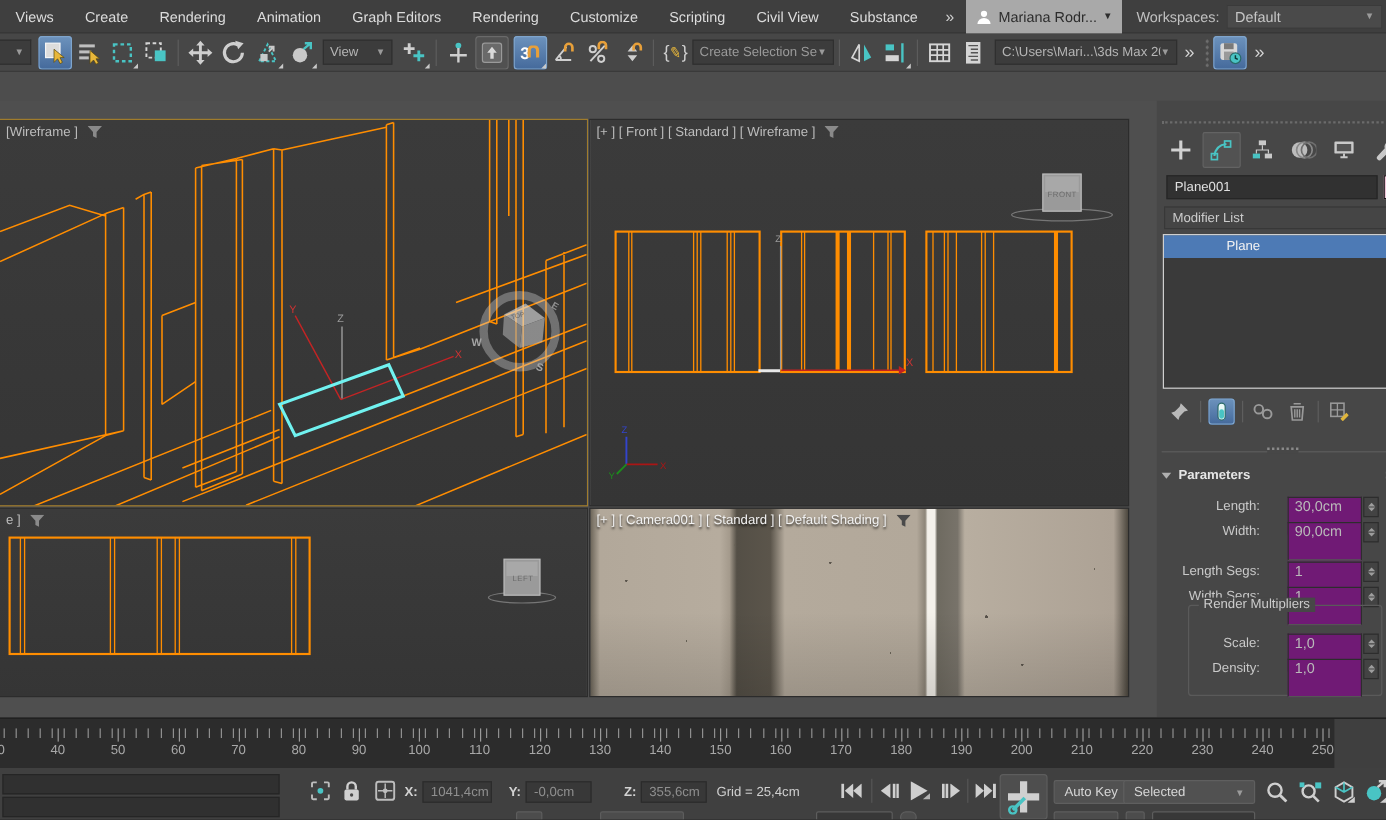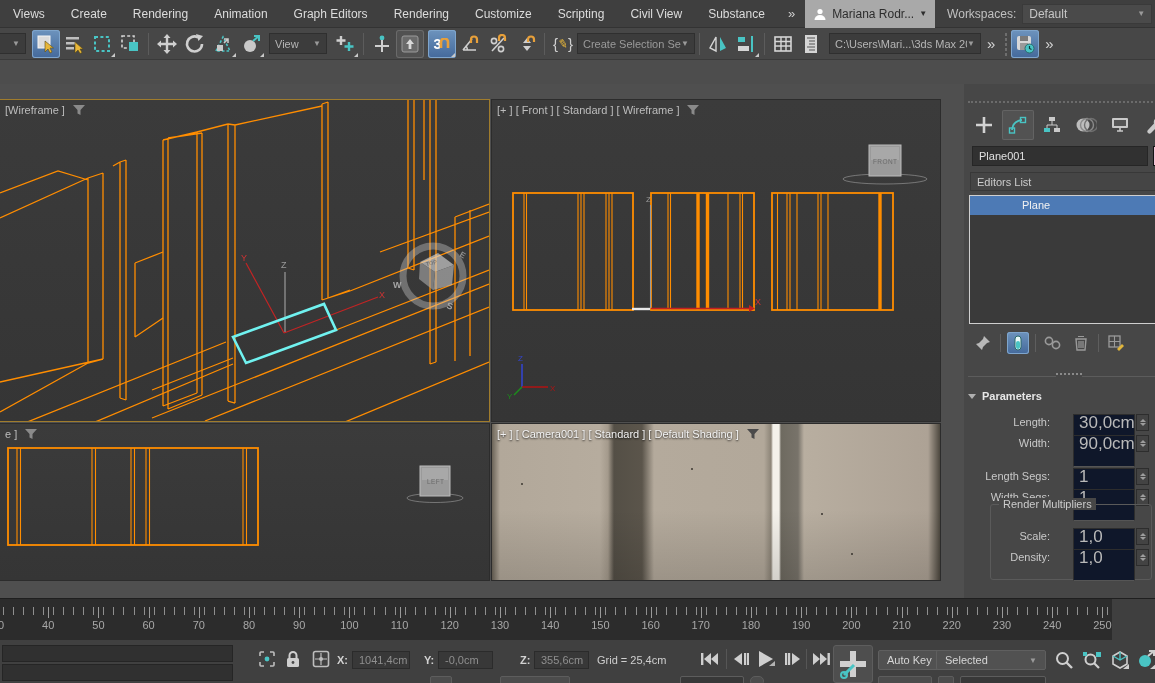--- a/index.html
+++ b/index.html
@@ -80,21 +80,21 @@
   .st-sep{width:1px;height:18px;background:#5e5e5e;}
   .st-btn{width:22px;height:22px;display:flex;align-items:center;justify-content:center;border-radius:3px;}
   .st-btn.on{background:linear-gradient(#6d93bd,#44699b);box-shadow:inset 0 0 0 1px #7fa5cc;}
   #cp-splitter{position:absolute;left:4px;top:292px;width:202px;height:5px;border-top:1px solid #5c5c5c;}
   #cp-splitter .dots{position:absolute;left:50%;top:-4px;width:26px;height:5px;margin-left:-13px;background:#474747;border-top:2px dotted #8a8a8a;}
   #cp-rollout-head{position:absolute;left:4px;top:302px;width:196px;height:20px;display:flex;align-items:center;gap:6px;color:#e6e6e6;font-weight:bold;font-size:11px;}
   .roll-arrow{width:0;height:0;border-left:4px solid transparent;border-right:4px solid transparent;border-top:5px solid #b0b0b0;}
   .grip-dots{width:10px;height:9px;background-image:radial-gradient(#7d7d7d 1px,transparent 1.2px);background-size:4px 4px;margin-left:auto;}
   .cp-row{position:relative;height:17px;margin-bottom:4px;}
   .cp-row .lbl{position:absolute;right:112px;top:2px;color:#c9c9c9;font-size:11px;white-space:nowrap;}
-  .cp-row .fld{position:absolute;left:101px;top:0;width:62px;height:32px;background:#0f172a;border:1px solid #2d2d2d;border-bottom-color:#555;color:#b9b9b9;font-size:17px;line-height:15px;padding-left:5px;}
+  .cp-row .fld{position:absolute;left:101px;top:0;width:62px;height:32px;background:#701a75;border:1px solid #2d2d2d;border-bottom-color:#555;color:#b9b9b9;font-size:12px;line-height:15px;padding-left:5px;}
   .cp-row .spin{position:absolute;left:164px;top:0;width:13px;height:17px;background:#434343;border:1px solid #2d2d2d;display:flex;flex-direction:column;align-items:center;justify-content:center;gap:1px;}
   .spin i{display:block;width:0;height:0;border-left:3px solid transparent;border-right:3px solid transparent;}
   .spin i.up{border-bottom:3px solid #9d9d9d;}
   .spin i.dn{border-top:3px solid #9d9d9d;}
   #cp-group{position:absolute;left:26px;top:420px;width:162px;height:76px;border:1px solid #5a5a5a;border-radius:3px;}
   #cp-group-title{position:absolute;left:8px;top:-7px;background:#474747;padding:0 4px;color:#cccccc;font-size:11px;font-weight:normal;}
   #cp-scroll{position:absolute;right:1px;top:302px;width:6px;height:210px;background:#363636;}
   #cp-scroll .thumb{position:absolute;left:0;top:0;width:6px;height:80px;background:#5b5b5b;border-radius:3px;}
 
   
@@ -477,21 +477,21 @@
       <div class="cp-tab" style="left:174px;">
         <svg width="20" height="20" viewBox="0 0 20 20">
             <path d="M16,3 a4.5,4.5 0 0 0 -6,5.5 L4,15 a2,2 0 0 0 3,3 L13.5,11.5 a4.5,4.5 0 0 0 5.5,-6 L16,8.5 13,5.5 Z" fill="#c9c9c9"></path>
           </svg>
       </div>
 
       <div id="cp-name">Plane001</div>
       <div id="cp-swatch"></div>
 
       <div id="cp-modlist">
-        <span>Editors List</span>
+        <span>Modifier List</span>
         <span class="dd-arrow">▼</span>
       </div>
 
       <div id="cp-stack">
 
       <div class="stack-row" style="--i: 0;">Plane</div>
         </div>
 
       <div id="cp-stacktools">
         <div class="st-btn">

